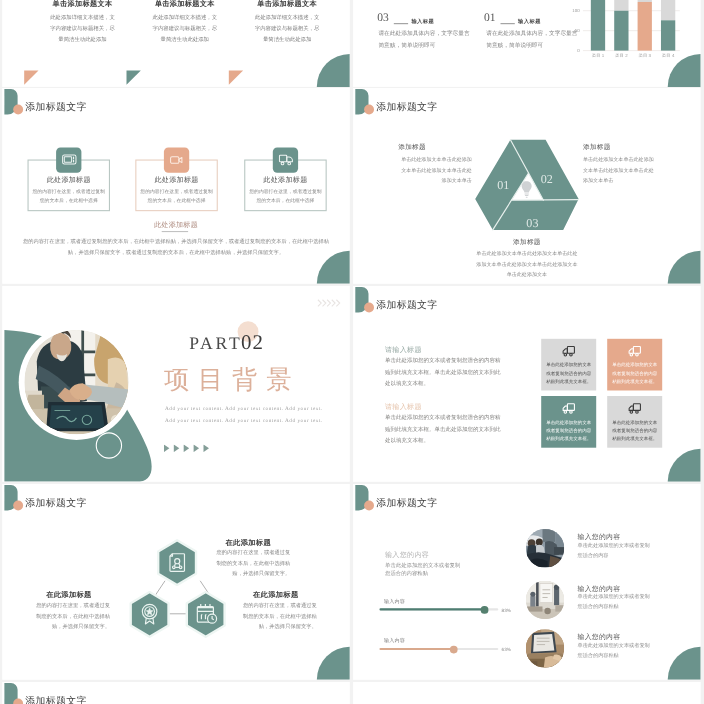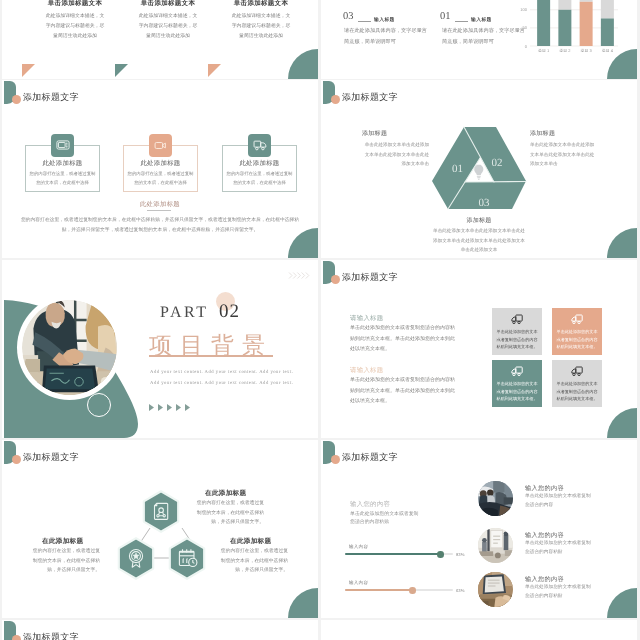--- a/index.html
+++ b/index.html
@@ -53,21 +53,21 @@
         font-family:"Liberation Serif",serif;}
 
   
   .s4h{position:absolute;font-size:6px;color:#555;font-family:"Liberation Serif",serif;letter-spacing:.3px;}
   .s4b{position:absolute;font-size:4.6px;line-height:2.1;color:#8a8a8a;font-family:"Liberation Serif",serif;}
 
   
   .s5part{position:absolute;font-size:16px;letter-spacing:2.5px;color:#4a4a4a;font-family:"Liberation Serif",serif;}
   .s5num{position:absolute;font-size:19px;color:#3b3b3b;font-family:"Liberation Serif",serif;letter-spacing:1px;}
   .s5head{position:absolute;font-size:23px;letter-spacing:8px;color:#dcb09a;
-          font-family:"Liberation Serif",serif;text-decoration:underline;}
+          font-family:"Liberation Serif",serif;}
   .s5body{position:absolute;font-size:4.7px;line-height:2.3;color:#9a9a9a;letter-spacing:.5px;
           font-family:"Liberation Serif",serif;width:144px;}
 
   
   .s6h{position:absolute;font-size:6.4px;font-family:"Liberation Serif",serif;letter-spacing:.3px;}
   .s6b{position:absolute;font-size:5px;line-height:2.1;color:#82817f;font-family:"Liberation Serif",serif;width:109px;}
   .s6card{position:absolute;width:50px;height:47px;}
   .s6cb{position:absolute;left:4px;right:4px;top:20px;font-size:4.1px;line-height:1.85;text-align:center;
         font-family:"Liberation Serif",serif;}
 
@@ -285,21 +285,21 @@
   <div class="ab" style="left:286px;top:11px;">
     <svg width="22" height="9" viewBox="0 0 22 9" fill="none" stroke="#e8e4e2" stroke-width="1">
       <path d="M1 1.5 L4 4.5 L1 7.5"></path>
           <path d="M5.2 1.5 L8.2 4.5 L5.2 7.5"></path>
           <path d="M9.4 1.5 L12.4 4.5 L9.4 7.5"></path>
       <path d="M13.6 1.5 L16.6 4.5 L13.6 7.5"></path>
           <path d="M17.8 1.5 L20.8 4.5 L17.8 7.5"></path>
     </svg>
   </div>
   <div class="ab" style="left:214px;top:32px;width:19px;height:19px;border-radius:50%;background:#f4ded0;"></div>
-  <div class="s5part" style="left:158px;top:44px;text-align:right;">PART</div>
+  <div class="s5part" style="left:170px;top:44px;text-align:right;">PART</div>
   <div class="s5num" style="left:217px;top:41px;">02</div>
   <div class="s5head" style="left:147px;top:70px;">项目背景</div>
   <div class="s5body" style="left:148px;top:108px;">Add your text content. Add your text content. Add your text. Add your text content. Add your text content. Add your text.</div>
   <div class="ab" style="left:147px;top:144px;">
     <svg width="46" height="7" viewBox="0 0 46 7">
       <g fill="#849e98">
         <path d="M0 0 L5 3.5 L0 7 Z"></path>
             <path d="M9 0 L14 3.5 L9 7 Z"></path>
             <path d="M18 0 L23 3.5 L18 7 Z"></path>
         <path d="M27 0 L32 3.5 L27 7 Z"></path>

